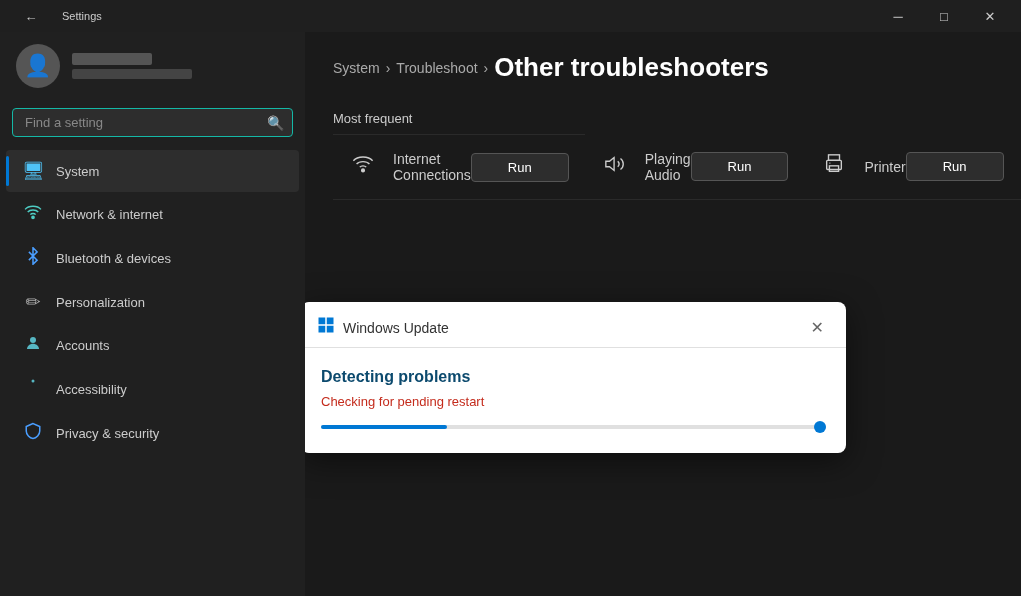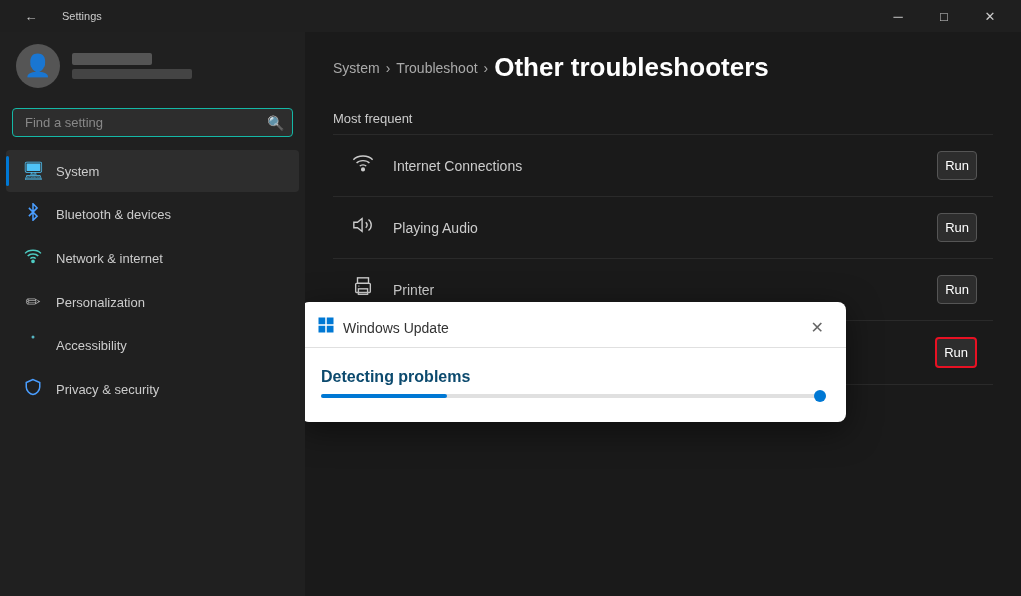--- a/index.html
+++ b/index.html
@@ -203,21 +203,21 @@
     .breadcrumb-separator { color: #aaa; font-size: 14px; }
 
     .section-label {
       font-size: 13px;
       color: #ccc;
       margin: 28px 0 8px 0;
     }
 
     .troubleshooter-list {
       display: flex;
-      flex-direction: column;
+      flex-direction: row;
       gap: 0;
     }
     .troubleshooter-item {
       display: flex;
       align-items: center;
       padding: 16px 16px;
       border-bottom: 1px solid #2a2a2a;
       background: #1a1a1a;
     }
     .troubleshooter-item:first-child { border-top: 1px solid #2a2a2a; }
@@ -227,21 +227,21 @@
       color: #ccc;
       width: 28px;
       text-align: center;
     }
     .item-label {
       flex: 1;
       font-size: 14px;
       color: #ccc;
     }
     .run-btn {
-      padding: 6px 7px;
+      padding: 6px 36px;
       background: #2d2d2d;
       border: 1px solid #555;
       border-radius: 4px;
       color: #fff;
       font-size: 13px;
       cursor: pointer;
     }
     .run-btn.highlighted {
       border: 2px solid #e81123;
     }
@@ -360,41 +360,50 @@
       <input type="text" class="search-input" placeholder="Find a setting" style="">
       <span class="search-icon-wrap">🔍</span>
     </div>
 
     <div class="nav-list">
       <div class="nav-item active">
         <span class="nav-icon system">🖥</span>
         <span>System</span>
       </div>
       <div class="nav-item">
-        <span class="nav-icon bluetooth">
-          <svg width="18" height="18" viewBox="0 0 24 24" fill="none" stroke="#4a9eff" stroke-width="2">
-            <polyline points="6.5 6.5 17.5 17.5 12 23 12 1 17.5 6.5 6.5 17.5"></polyline>
-          </svg>
-        </span>
-        <span>Bluetooth &amp; devices</span>
-      </div>
-      <div class="nav-item">
         <span class="nav-icon network">
           <svg width="18" height="18" viewBox="0 0 24 24" fill="none" stroke="#4ecdc4" stroke-width="2">
             <path d="M1.5 8.5 C6 3 18 3 22.5 8.5"></path>
             <path d="M5 12 C8 8.5 16 8.5 19 12"></path>
             <path d="M8.5 15.5 C10 13.5 14 13.5 15.5 15.5"></path>
             <circle cx="12" cy="19" r="1.5" fill="#4ecdc4"></circle>
           </svg>
         </span>
         <span>Network &amp; internet</span>
       </div>
       <div class="nav-item">
+        <span class="nav-icon bluetooth">
+          <svg width="18" height="18" viewBox="0 0 24 24" fill="none" stroke="#4a9eff" stroke-width="2">
+            <polyline points="6.5 6.5 17.5 17.5 12 23 12 1 17.5 6.5 6.5 17.5"></polyline>
+          </svg>
+        </span>
+        <span>Bluetooth &amp; devices</span>
+      </div>
+      <div class="nav-item">
         <span class="nav-icon personal">✏</span>
         <span>Personalization</span>
+      </div>
+      <div class="nav-item">
+        <span class="nav-icon accounts">
+          <svg width="18" height="18" viewBox="0 0 24 24" fill="#56b6c2">
+            <circle cx="12" cy="8" r="4"></circle>
+            <path d="M4 20 C4 16 8 13 12 13 C16 13 20 16 20 20"></path>
+          </svg>
+        </span>
+        <span>Accounts</span>
       </div>
       <div class="nav-item">
         <span class="nav-icon accessibility">
           <svg width="18" height="18" viewBox="0 0 24 24" fill="#56b6c2">
             <circle cx="12" cy="4" r="2"></circle>
             <path d="M12 7 L8 21 M12 7 L16 21 M8 13 L16 13"></path>
           </svg>
         </span>
         <span>Accessibility</span>
       </div>
@@ -483,20 +492,21 @@
               <rect x="13" y="2" width="9" height="9" fill="#0078d4"></rect>
               <rect x="2" y="13" width="9" height="9" fill="#0078d4"></rect>
               <rect x="13" y="13" width="9" height="9" fill="#0078d4"></rect>
             </svg>
           </span>
           <span class="dialog-title-text">Windows Update</span>
           <button class="dialog-close">✕</button>
         </div>
         <div class="dialog-body">
           <div class="dialog-detecting">Detecting problems</div>
+          <div class="dialog-status">Checking for pending restart</div>
           <div class="progress-bar-track">
             <div class="progress-bar-fill"></div>
             <div class="progress-dot"></div>
           </div>
         </div>
       </div>
     </div>
 
   </div>
 </div>

